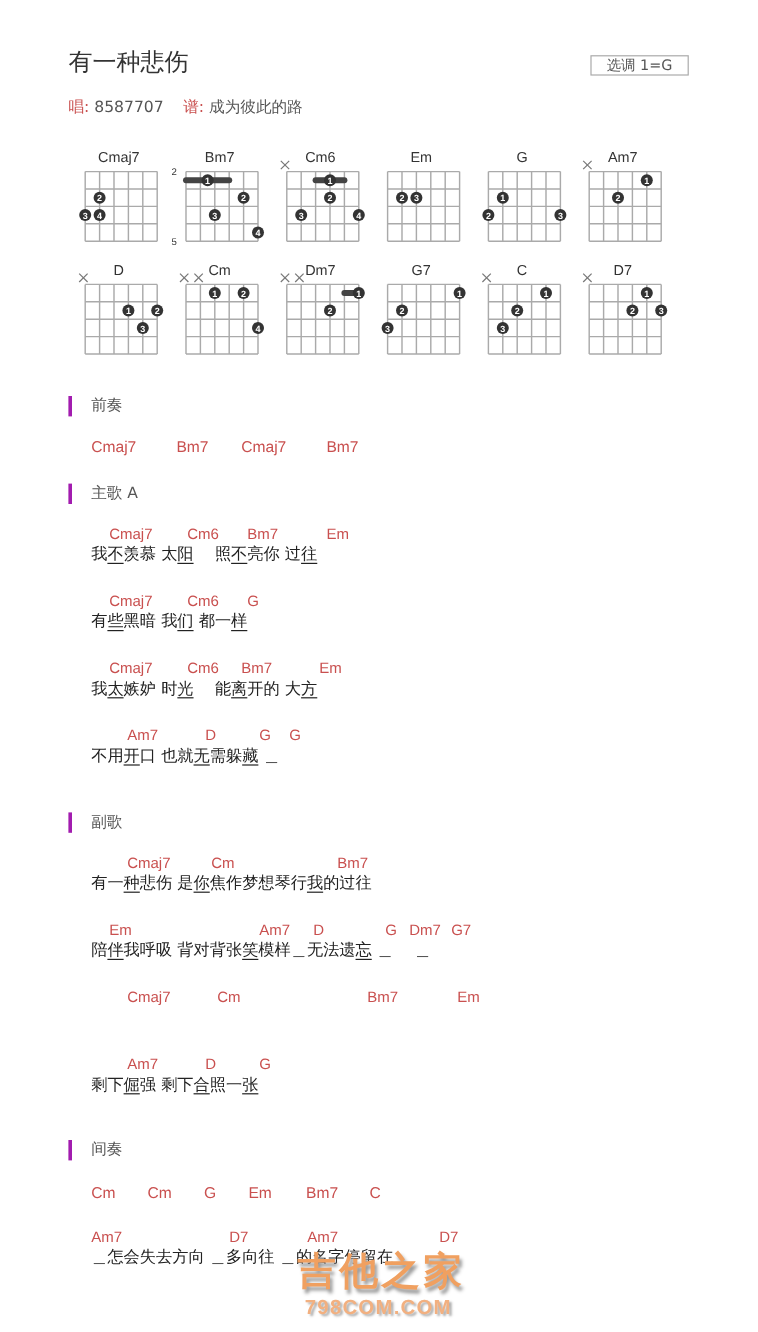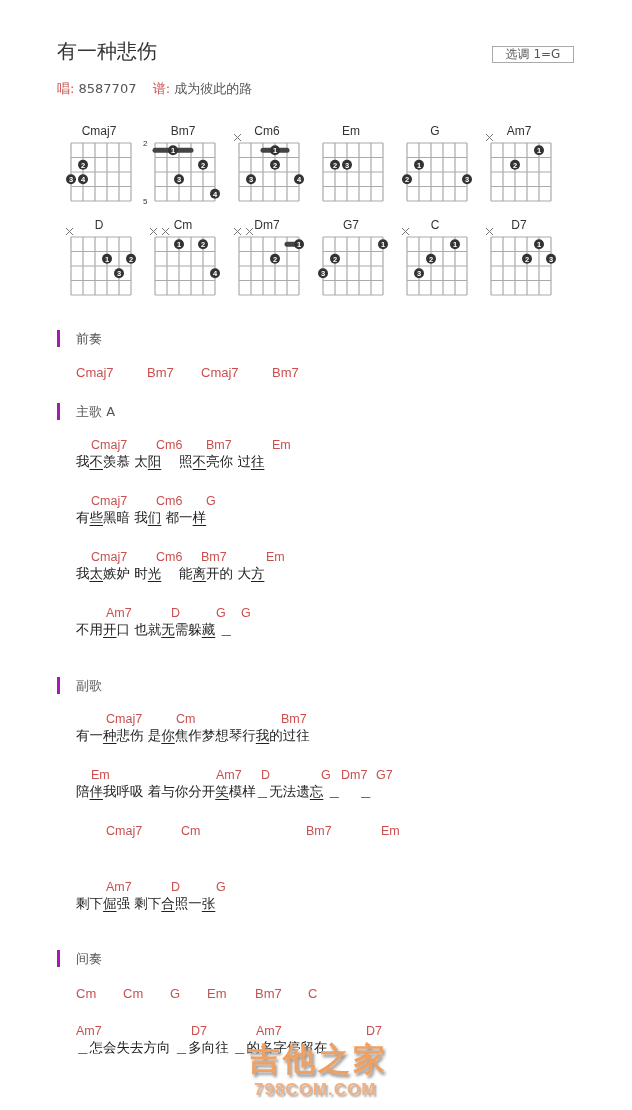--- a/index.html
+++ b/index.html
@@ -400,21 +400,21 @@
   <span class="ly"><span>有一</span><span class="u">种</span><span>悲伤  是</span><span class="u">你</span><span>焦作梦想琴行</span><span class="u">我</span><span>的过往</span></span>
 </div>
 
 <div class="line" style="top:768px">
   <span class="ch" style="left:15px">Em</span>
   <span class="ch" style="left:140px">Am7</span>
   <span class="ch" style="left:185px">D</span>
   <span class="ch" style="left:245px">G</span>
   <span class="ch" style="left:265px">Dm7</span>
   <span class="ch" style="left:300px">G7</span>
-  <span class="ly"><span>陪</span><span class="u">伴</span><span>我呼吸 着与你分开</span><span class="u">笑</span><span>模样</span><span>＿</span><span>无法遗</span><span class="u">忘</span><span> </span><span>＿</span><span>　 </span><span>＿</span></span>
+  <span class="ly"><span>陪</span><span class="u">伴</span><span>我呼吸 背对背张</span><span class="u">笑</span><span>模样</span><span>＿</span><span>无法遗</span><span class="u">忘</span><span> </span><span>＿</span><span>　 </span><span>＿</span></span>
 </div>
 
 <div class="line" style="top:824px">
   <span class="ch" style="left:30px">Cmaj7</span>
   <span class="ch" style="left:105px">Cm</span>
   <span class="ch" style="left:230px">Bm7</span>
   <span class="ch" style="left:305px">Em</span>
 </div>
 
 <div class="line" style="top:880px">

